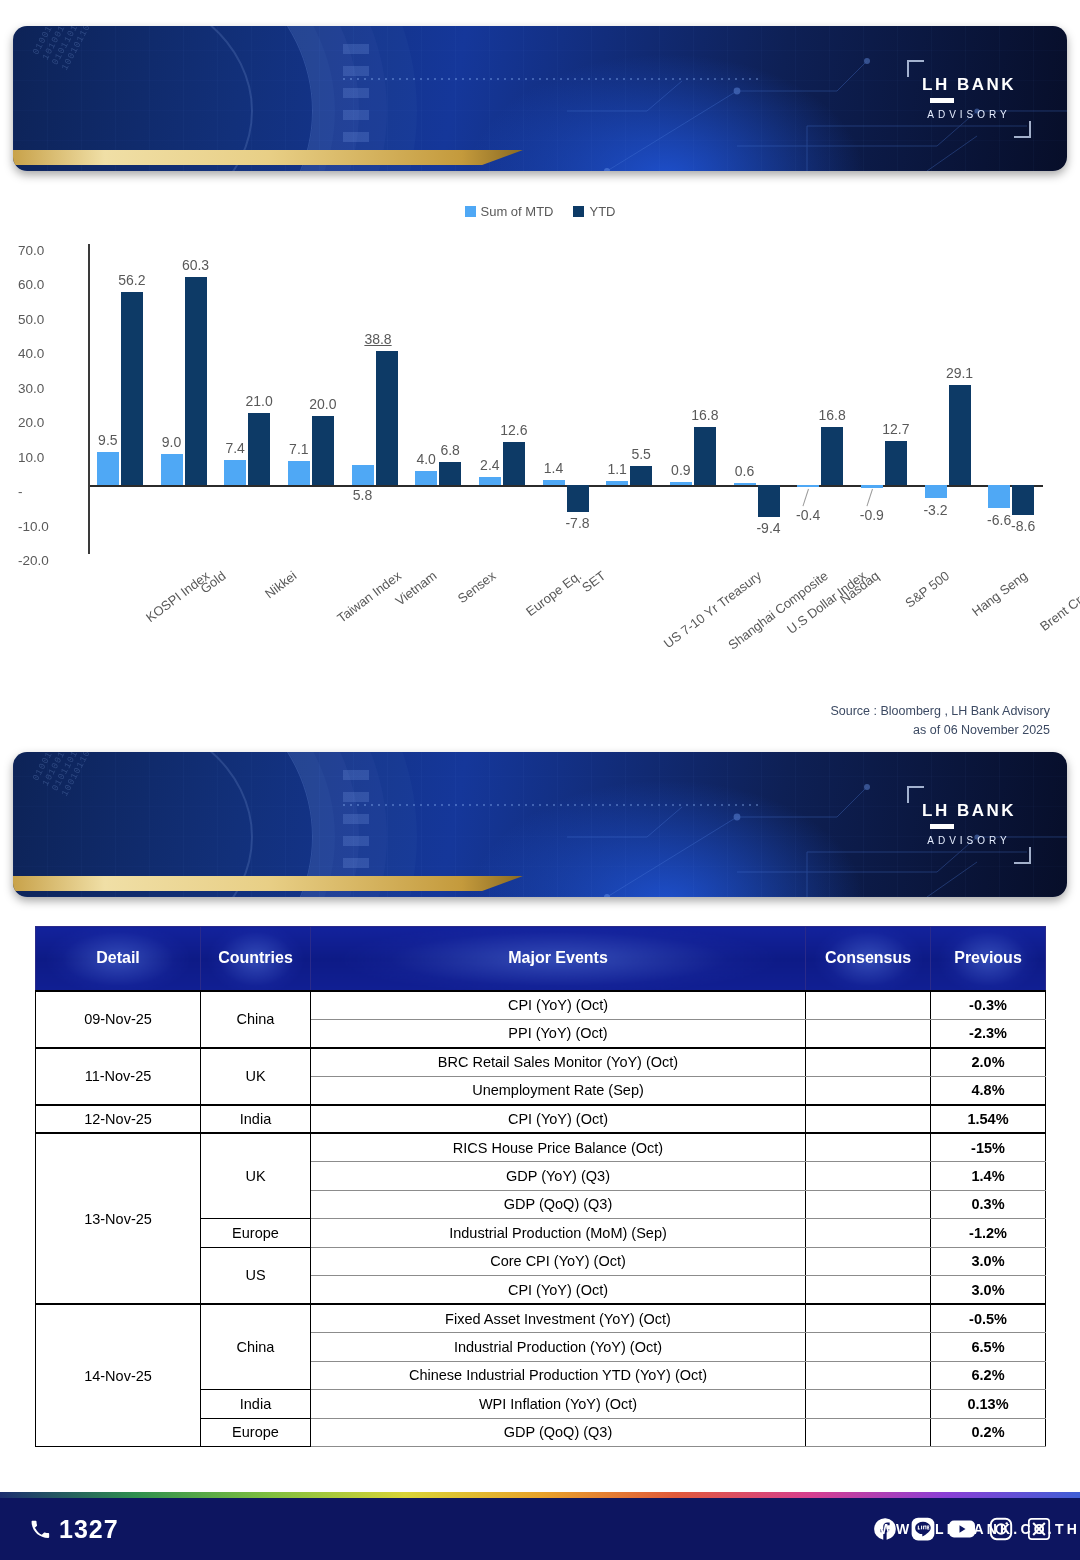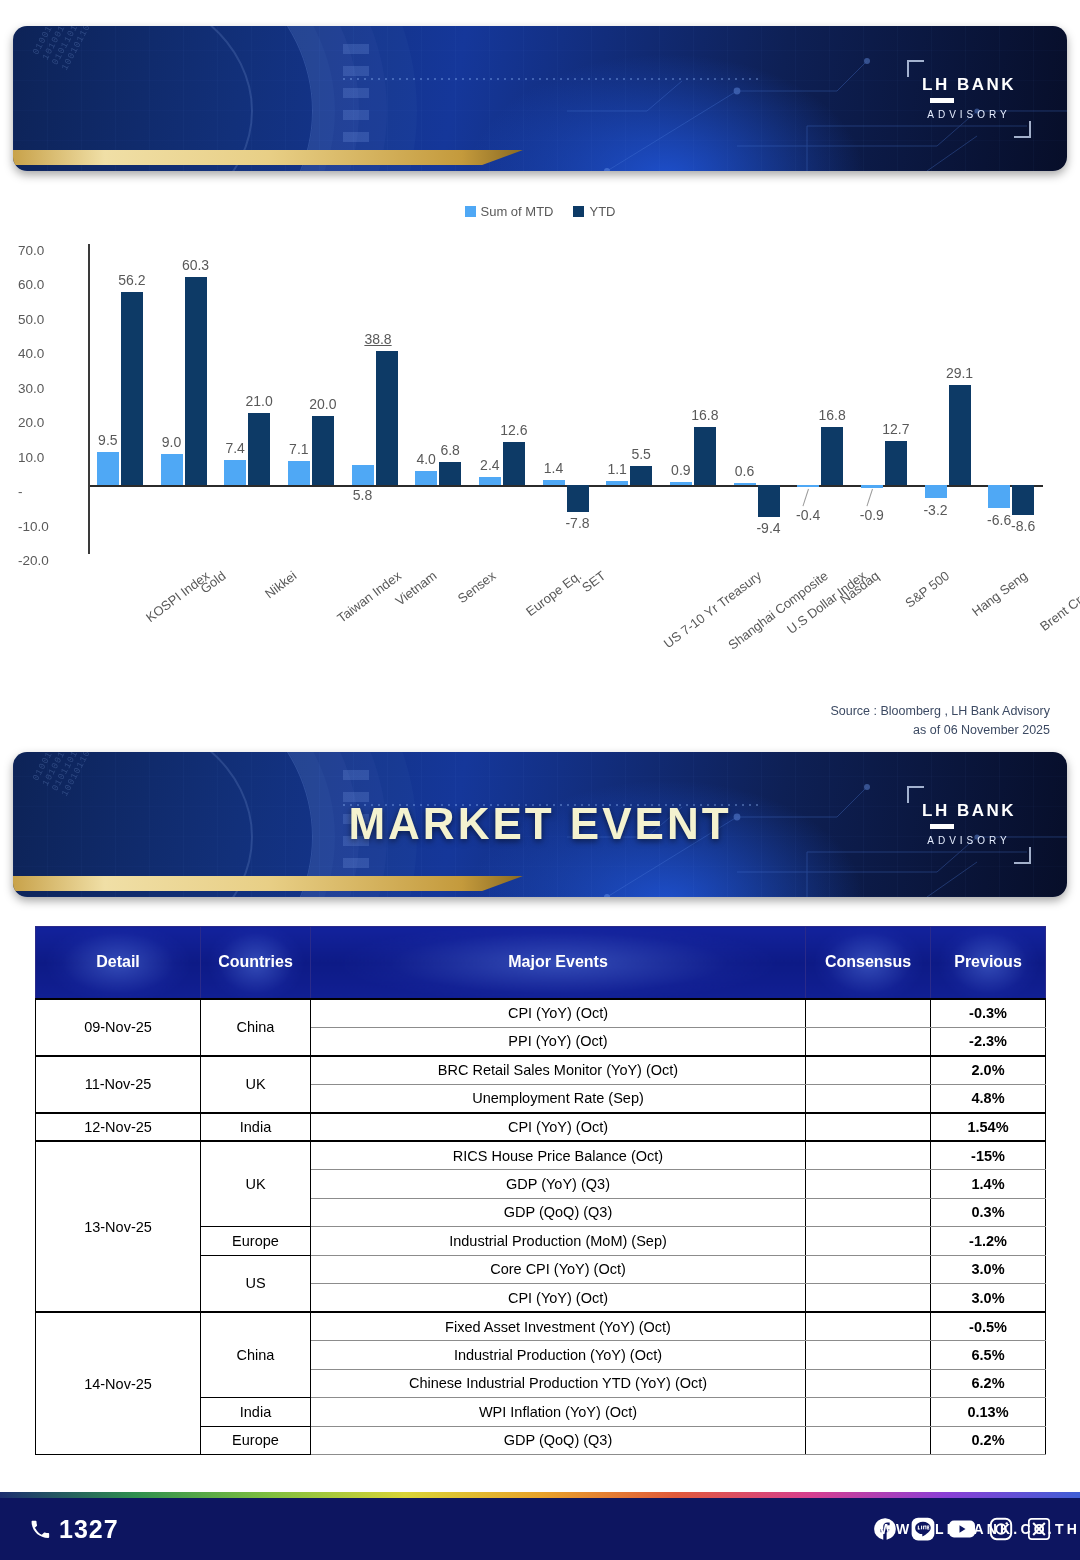--- a/index.html
+++ b/index.html
@@ -94,21 +94,21 @@
   .xlab{ position:absolute; font-size:13px; color:#595959; white-space:nowrap;
          transform-origin:right top; transform:rotate(-37deg); text-align:right;}
   .lead{ position:absolute; width:1px; background:#9a9a9a; transform-origin:top; }
 
   .source{ position:absolute; right:30px; top:702px; text-align:right; font-size:12.5px; color:#3c4a63; line-height:19px;}
 
   
   #evt{ position:absolute; left:35px; top:926px; width:1010px; border-collapse:collapse;
         font-size:14.5px; color:#000; table-layout:fixed;}
   #evt th{
-    color:#fff; font-weight:bold; font-size:16px; height:72px; border:1px solid #2a2a8a;
+    color:#fff; font-weight:bold; font-size:16px; height:64px; border:1px solid #2a2a8a;
     background:
       radial-gradient(ellipse 62% 78% at 50% 50%, rgba(110,150,255,.40) 0%, rgba(40,60,190,.12) 55%, rgba(0,0,0,0) 72%),
       linear-gradient(180deg,#13229c 0%,#0d1a86 50%,#111f93 100%);
     margin-left: 8px;
   }
   #evt td{ border:1px solid #000; height:28.5px; text-align:center; padding:1px 4px; font-size:14.5px; }
   #evt td.ev{ border-left:1px solid #000; border-right:1px solid #000;
               border-top:1px solid #8c8c8c; border-bottom:1px solid #8c8c8c;}
   #evt td.val{ font-weight:bold; border-top:1px solid #8c8c8c; border-bottom:1px solid #8c8c8c;margin-top:14px;}
   #evt td.cons{ border-top:1px solid #8c8c8c; border-bottom:1px solid #8c8c8c;}
@@ -285,21 +285,20 @@
       <path d="M60 60 L140 60 L175 30"></path>
     </g>
     <g fill="#6f9bf0" opacity=".85">
       <circle cx="230" cy="40" r="3.4"></circle>
         <circle cx="360" cy="10" r="3"></circle>
       <circle cx="100" cy="120" r="3"></circle>
         <circle cx="470" cy="60" r="2.6"></circle>
     </g>
   </svg>
   <div class="gold"></div>
-  <div class="banner-title">MARKET EVENT</div>
   <div class="logo">
     <div class="br tl"></div>
     <div class="br br2"></div>
     <div class="lh">LH BANK</div>
     <div class="bar"></div>
     <div class="adv">ADVISORY</div>
   </div>
 </div>
 
 <table id="evt">

